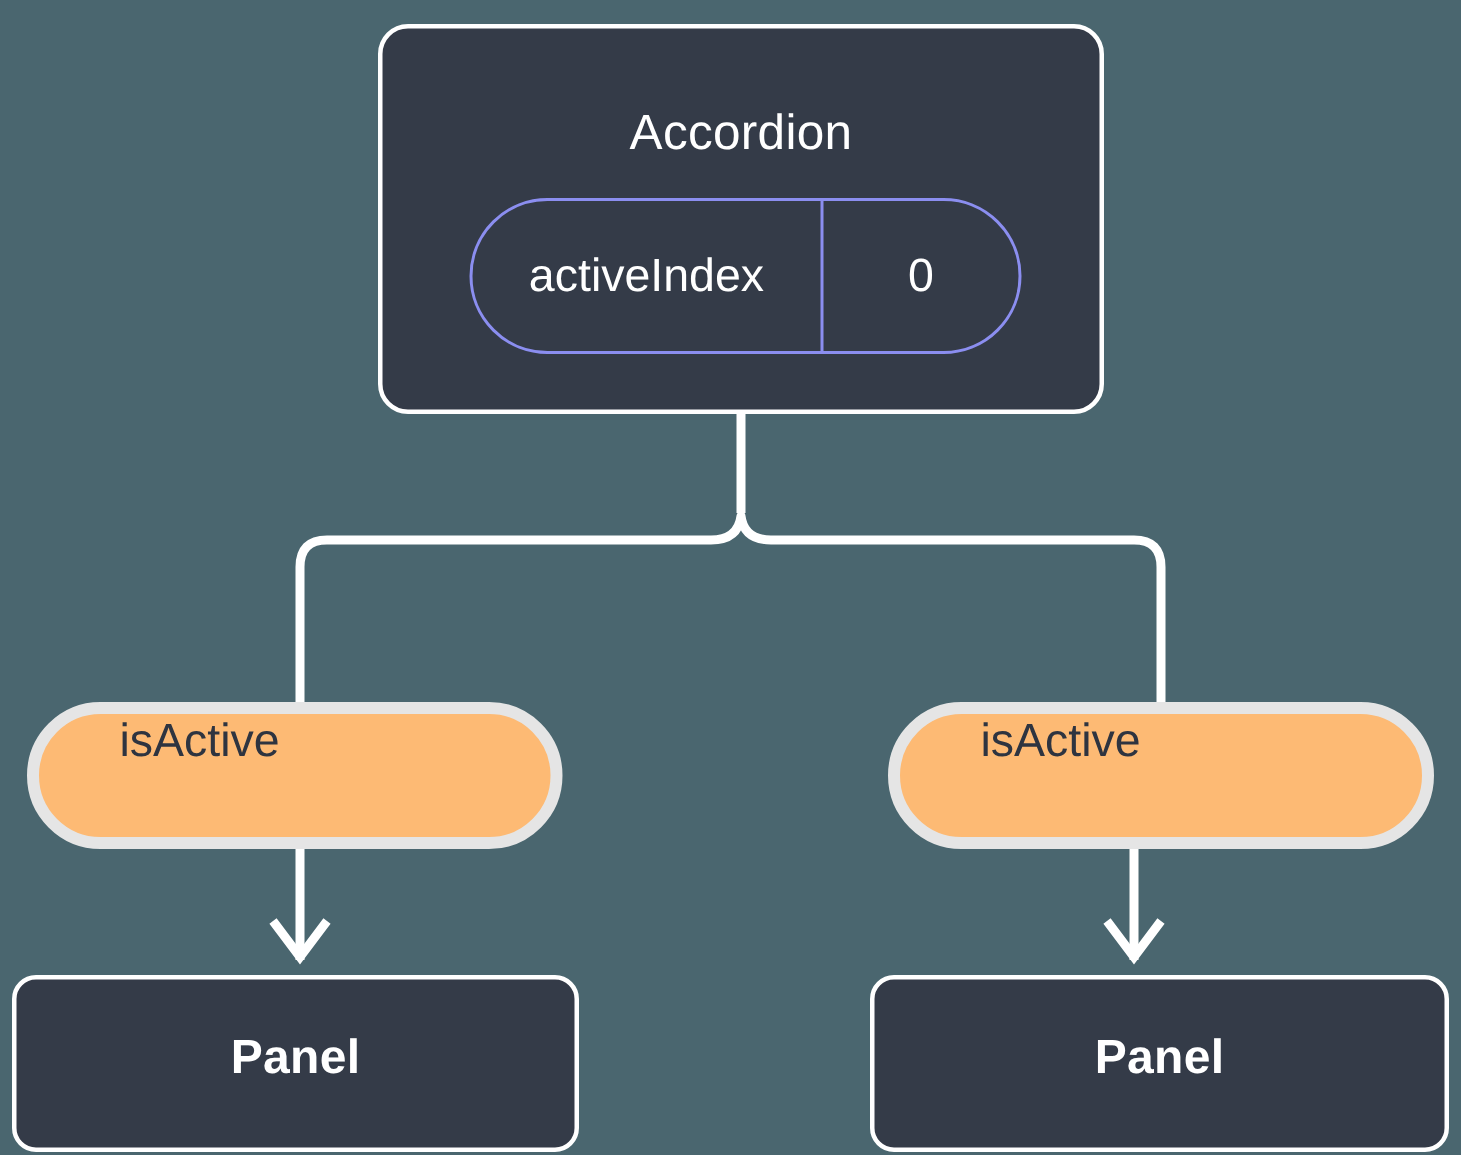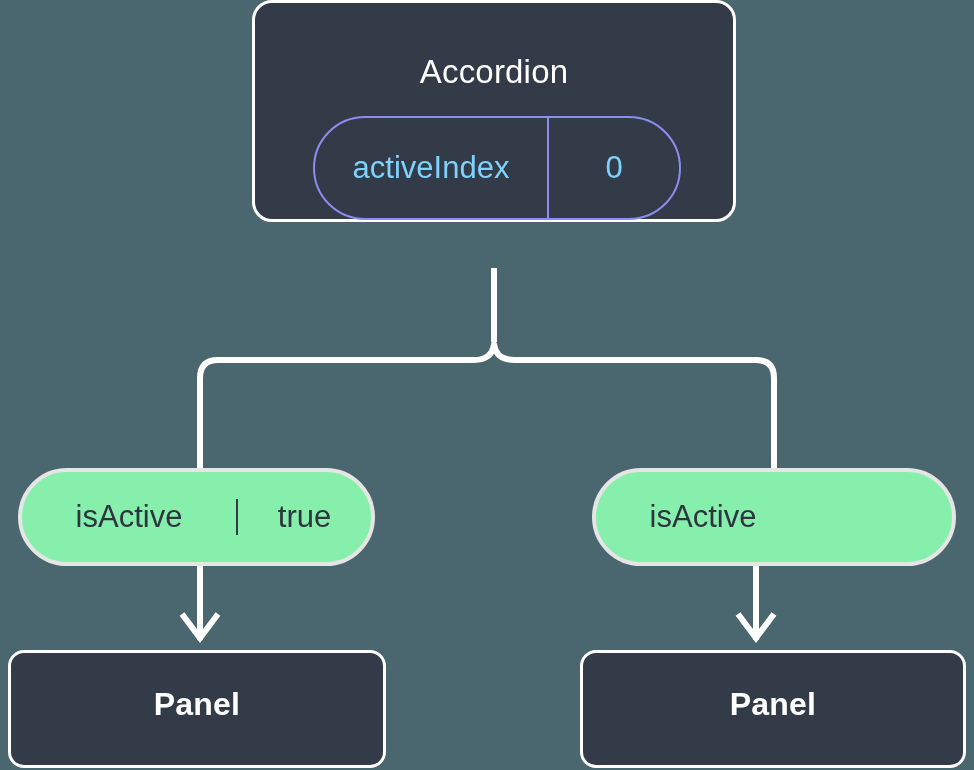--- a/index.html
+++ b/index.html
@@ -30,23 +30,23 @@
   
   .node-box {
     position: absolute;
     background: #343b48;
     border: 3px solid #ffffff;
     border-radius: 16px;
     box-sizing: border-box;
   }
   #accordion-box {
     left: 252px;
-    top: 0;
+    top: 16px;
     width: 484px;
-    height: 222px;
+    height: 260px;
     border-radius: 20px;
   }
   .node-title {
     position: absolute;
     left: 0;
     right: 0;
     text-align: center;
     color: #ffffff;
     font-size: 33px;
     font-weight: 500;
@@ -70,39 +70,39 @@
     left: 58px;
     top: 113px;
     width: 368px;
     height: 104px;
   }
   .pill-outline .pill-key,
   .pill-outline .pill-val {
     display: flex;
     align-items: center;
     justify-content: center;
-    color: #7dd3fc;
+    color: #ffffff;
     font-size: 31px;
     font-weight: 400;
     white-space: nowrap;
   }
   .pill-outline .pill-key {
     flex: 0 0 232px;
   }
   .pill-outline .pill-val {
     flex: 1 1 auto;
     border-left: 2px solid #8b8ef0;
   }
   
   .pill-filled {
     position: absolute;
     display: flex;
-    align-items: center;
-    background: #86efac;
-    border: 4px solid #e5e5e5;
+    align-items: flex-start;
+    background: #fdba74;
+    border: 8px solid #e5e5e5;
     border-radius: 999px;
     box-sizing: border-box;
     overflow: hidden;
   }
   #pill-left {
     left: 18px;
     top: 468px;
     width: 357px;
     height: 98px;
   }
@@ -170,21 +170,20 @@
     <div class="node-title">Accordion</div>
 
     <div id="activeindex-pill" class="pill-outline">
       <span class="pill-key">activeIndex</span>
       <span class="pill-val">0</span>
     </div>
   </div>
 
   <div id="pill-left" class="pill-filled">
     <span class="pill-key">isActive</span>
-    <span class="pill-val">true</span>
   </div>
 
   <div id="pill-right" class="pill-filled">
     <span class="pill-key">isActive</span>
   </div>
 
   <div id="panel-left" class="node-box">
     <div class="node-title">Panel</div>
   </div>
 

